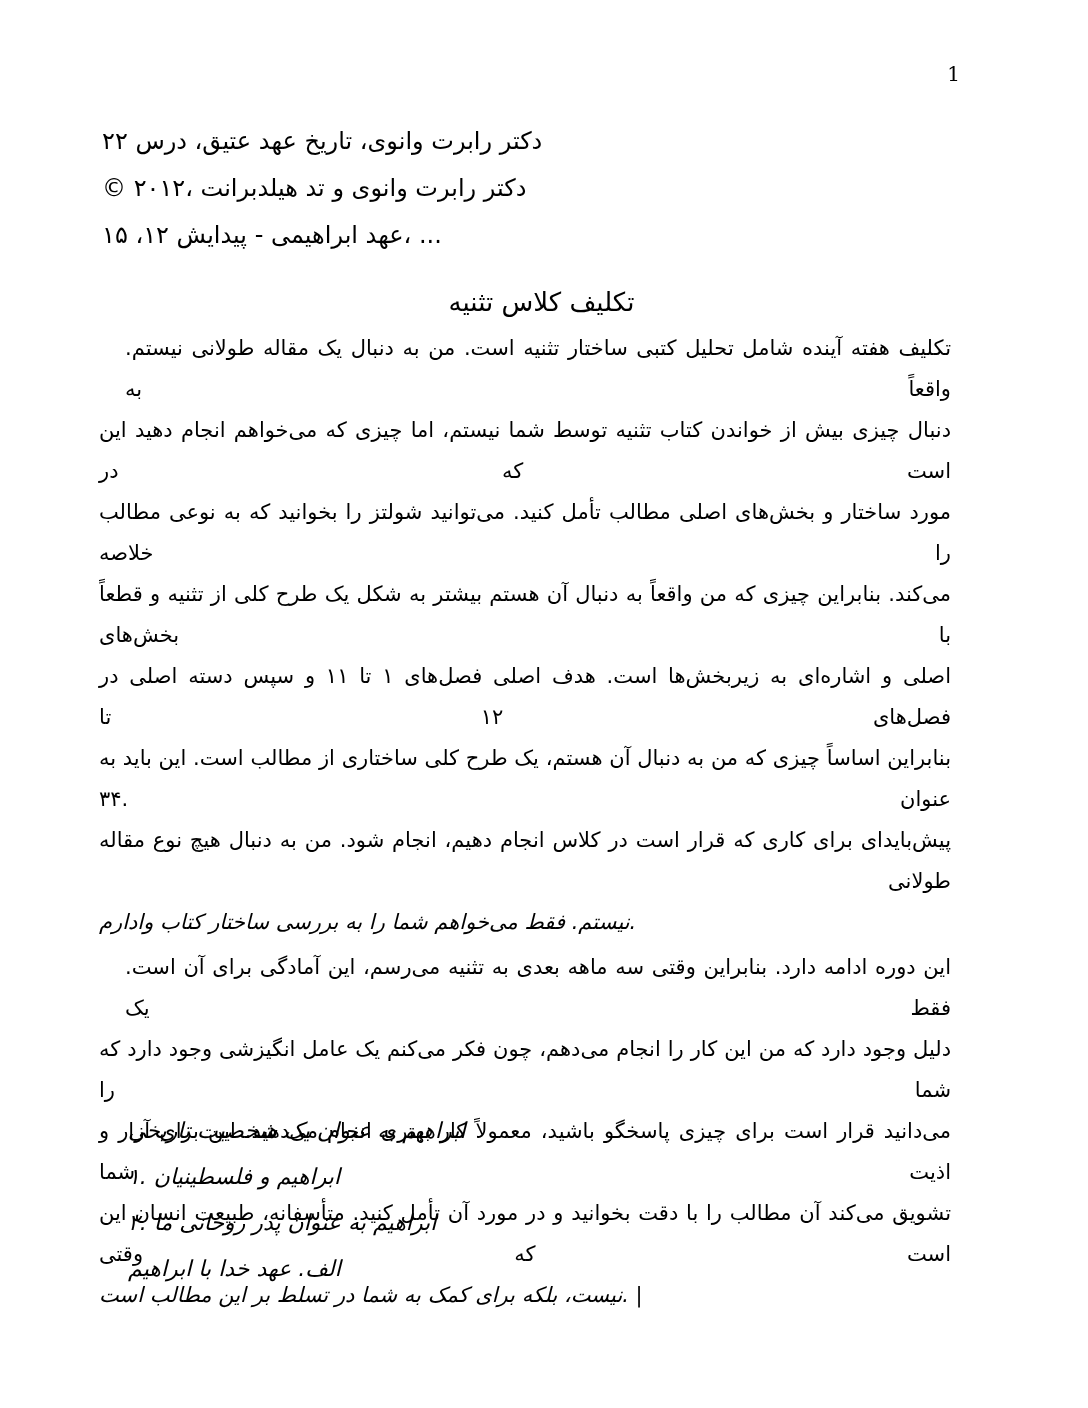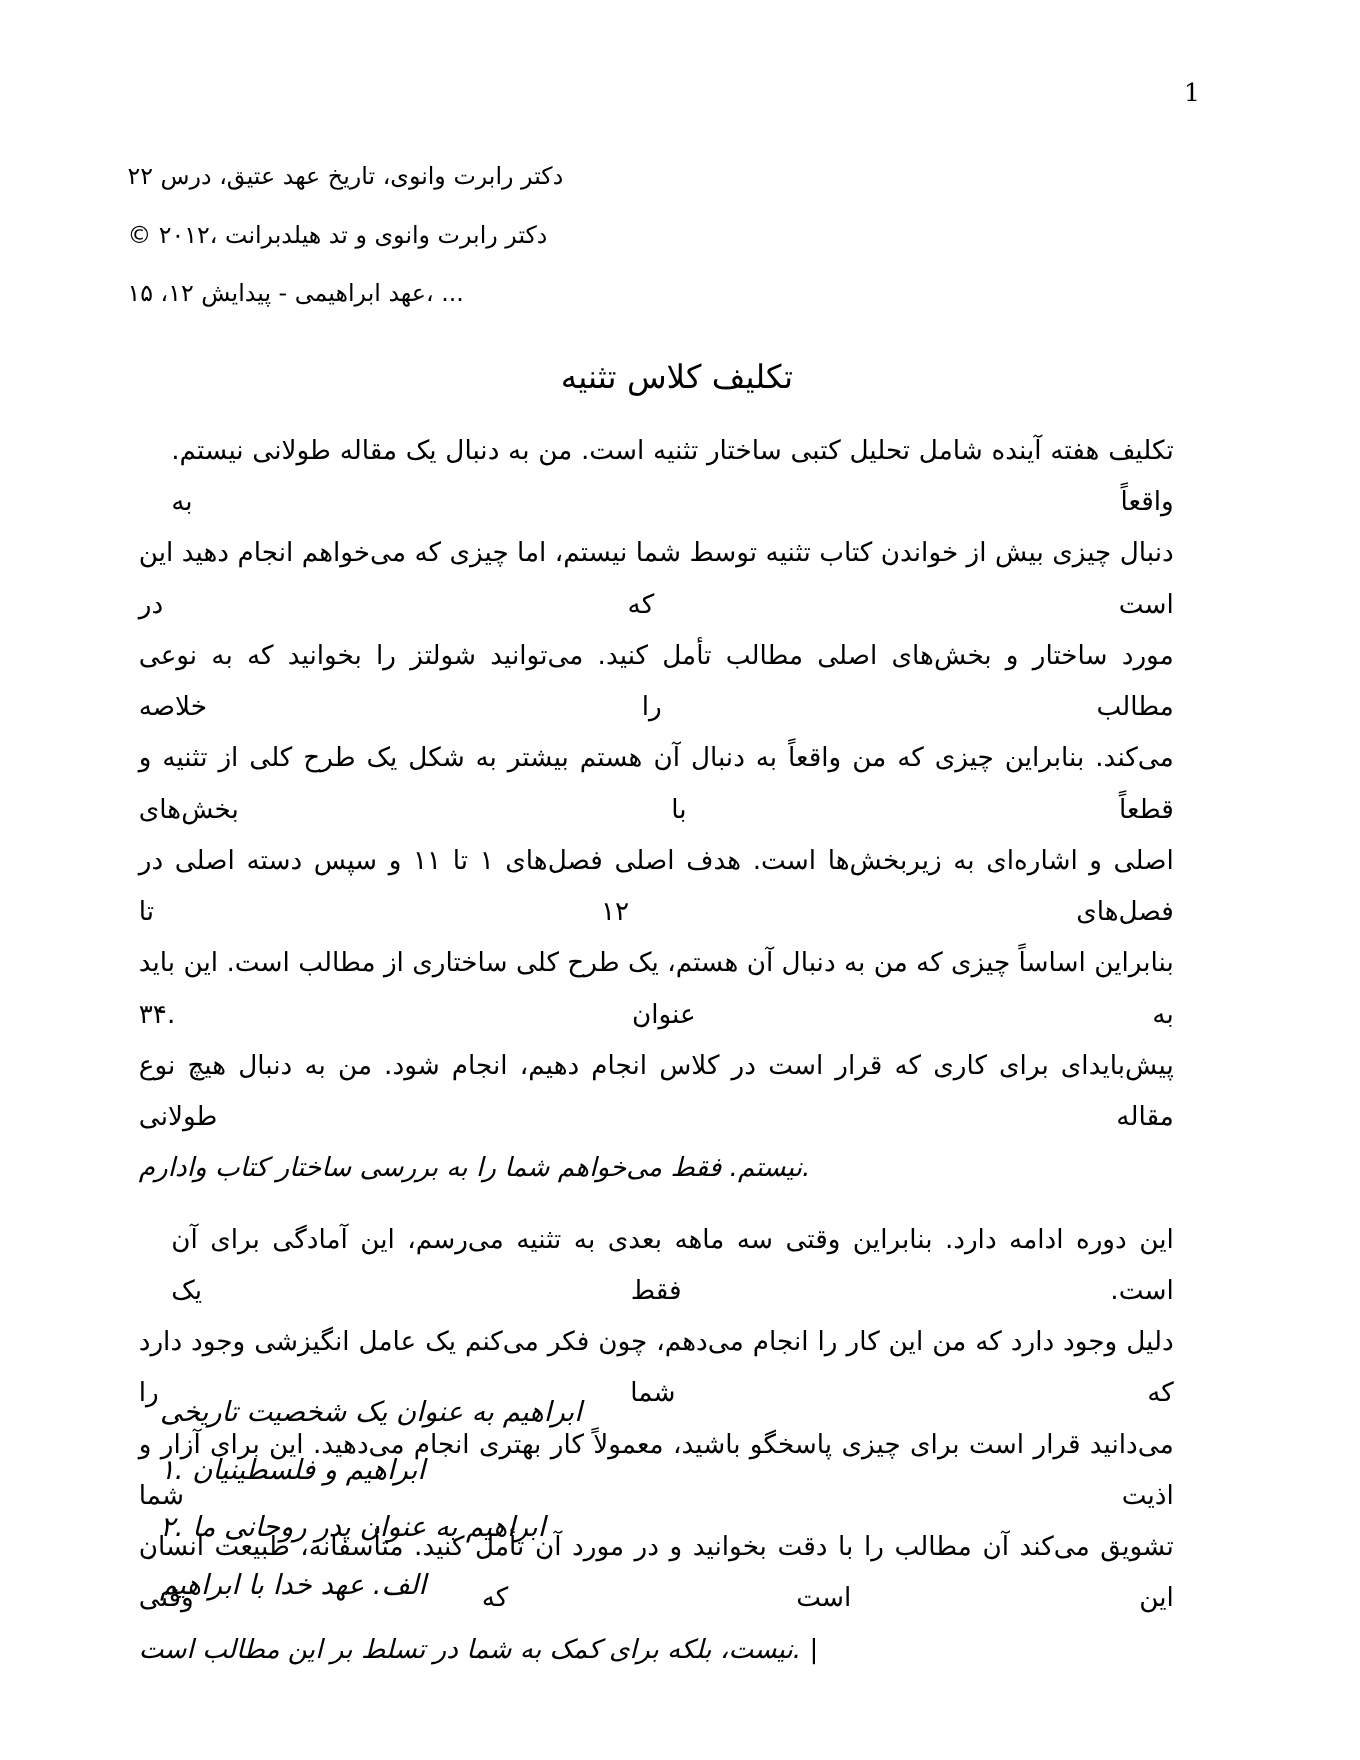--- a/index.html
+++ b/index.html
@@ -15,30 +15,30 @@
     position:absolute;top:62px;right:128px;
     font-family:"DejaVu Serif",serif;
     font-size:20px;line-height:24px;
   }
   .content{
     position:absolute;left:95px;top:118px;width:860px;
   }
   .header-block{padding-left:7px;}
   .hline{
     direction:rtl;text-align:left;
-    font-size:19px;line-height:47px;
+    font-size:24px;line-height:47px;
     white-space:nowrap;
   }
   .section-heading{
     margin-top:22px;
     padding-left:33px;
     direction:rtl;text-align:center;
     font-size:26px;line-height:43px;
   }
-  .paragraph{margin:16px;}
+  .paragraph{margin:4px;}
   .pline{
     direction:rtl;
     font-size:21px;line-height:41px;
   }
   .pline.j{text-align:justify;text-align-last:justify;}
   .pline.first{padding-left:26px;}
   .pline.endl{text-align:left;font-style:italic;}
   .outline{
     position:absolute;left:128px;top:1108px;
   }

